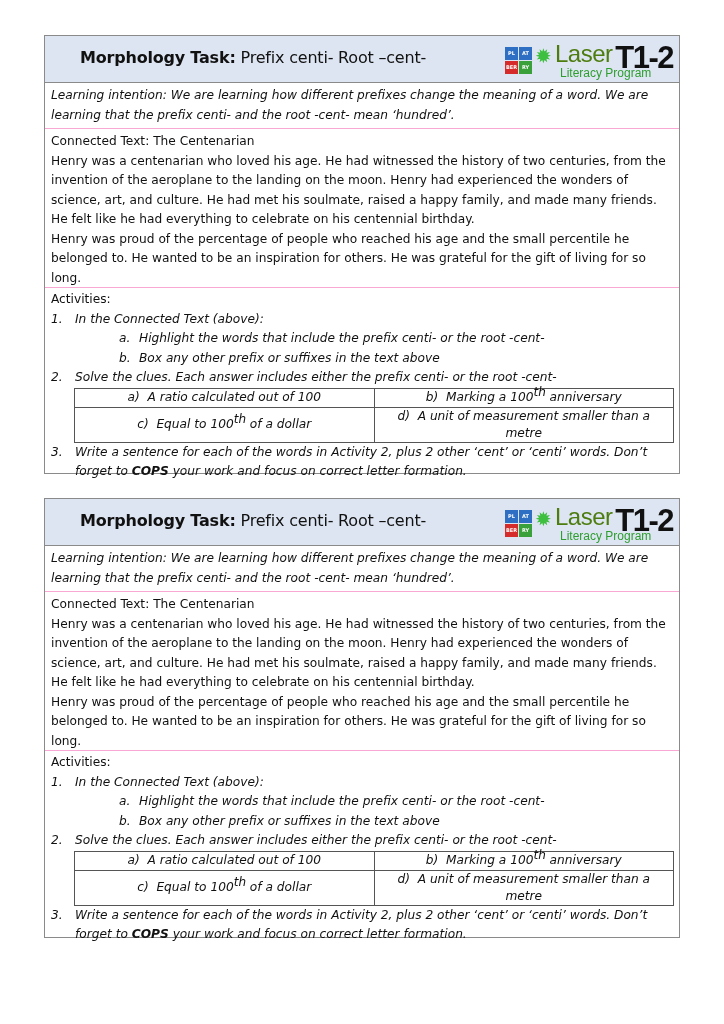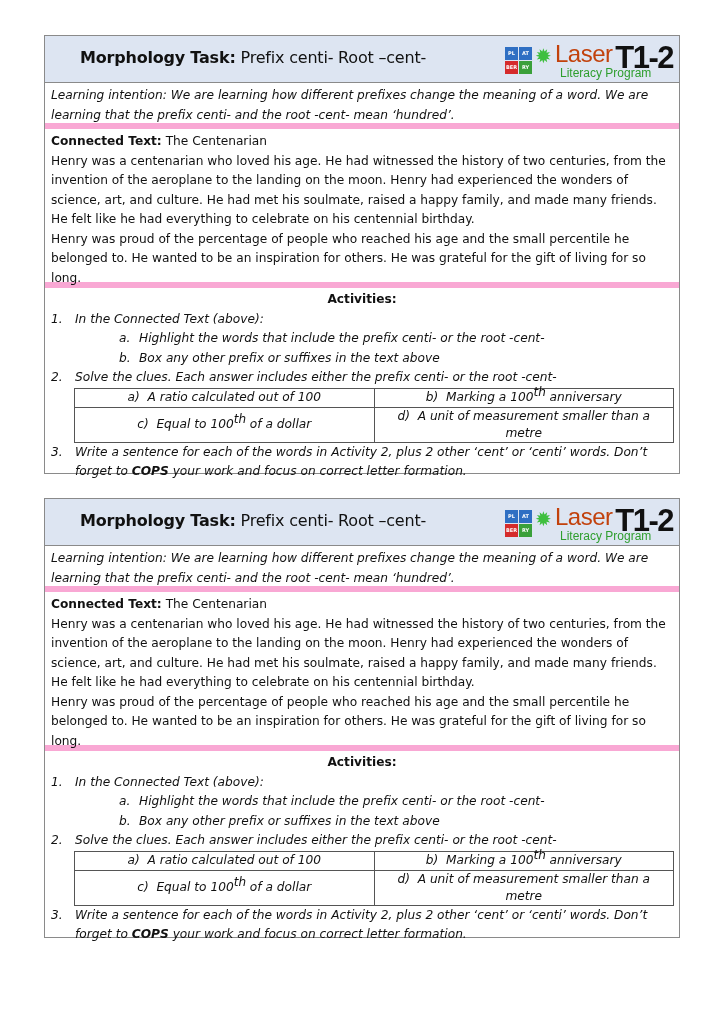--- a/index.html
+++ b/index.html
@@ -12,28 +12,28 @@
   .hdr .ttl { position:absolute; left:14px; top:12px; font-size:16px; white-space:nowrap; letter-spacing:-0.2px;margin-left:21px; }
   .hdr .ttl b { font-weight:bold; }
   .logo { position:absolute; right:6px; top:4px; height:38px; width:168px; }
   .logo .tiles { position:absolute; left:0; top:7px; width:28px; height:28px; }
   .tile { position:absolute; width:13px; height:13px; font-size:5px; color:#fff; font-weight:bold; text-align:center; line-height:13px; font-family:"DejaVu Sans", sans-serif; }
   .t1 { left:0; top:0; background:#2f6fc3; }
   .t2 { left:14px; top:0; background:#2f6fc3; }
   .t3 { left:0; top:14px; background:#d52b2b; }
   .t4 { left:14px; top:14px; background:#3aa03a; }
   .starburst { position:absolute; left:30px; top:6px; font-size:20px; color:#3fbf3f; line-height:20px; }
-  .lasertxt { position:absolute; left:50px; top:1px; font-size:24px; font-family:"Liberation Sans", sans-serif; color:#c2410c; line-height:26px; letter-spacing:-0.5px; }
+  .lasertxt { position:absolute; left:50px; top:1px; font-size:24px; font-family:"Liberation Sans", sans-serif; color:#4d7c0f; line-height:26px; letter-spacing:-0.5px; }
   .subtxt { position:absolute; left:55px; top:26px; font-size:12px; color:#2e9e2e; font-family:"Liberation Sans", sans-serif; }
   .t12 { position:absolute; right:0; top:0; font-size:31px; font-weight:bold; font-family:"Liberation Sans", sans-serif; letter-spacing:-1.5px; line-height:36px;margin-left:16px; }
-  .sec { border-bottom:6px solid #f9a8d4; box-sizing:border-box; padding:3px 6px 0 6px; font-size:12.2px; line-height:19.5px; }
+  .sec { border-bottom:1px solid #f9a8d4; box-sizing:border-box; padding:3px 6px 0 6px; font-size:12.2px; line-height:19.5px; }
   .sec.learn { height:46px; font-style:italic; }
   .sec.conn { height:159px; }
   .sec.act { border-bottom:none; padding-top:2px; }
-  .lbl { font-weight:bold;text-align:center; }
+  .lbl { font-weight:normal; }
   .para { display:block; }
   .item { position:relative; padding-left:24px; font-style:italic; }
   .num { position:absolute; left:0; font-style:italic; }
   .sub { position:relative; padding-left:88px; font-style:italic; }
   .sub .num { left:68px; }
   table.clues { border-collapse:collapse; margin-left:23px; width:600px; font-style:italic; font-size:12.2px;text-align:center; }
   table.clues td { border:1px solid #555; padding:0 6px; height:18px; line-height:17px; width:50%; }
   sup { font-size:12px; line-height:0; }
   .cops { font-weight:bold; }
 </style>

